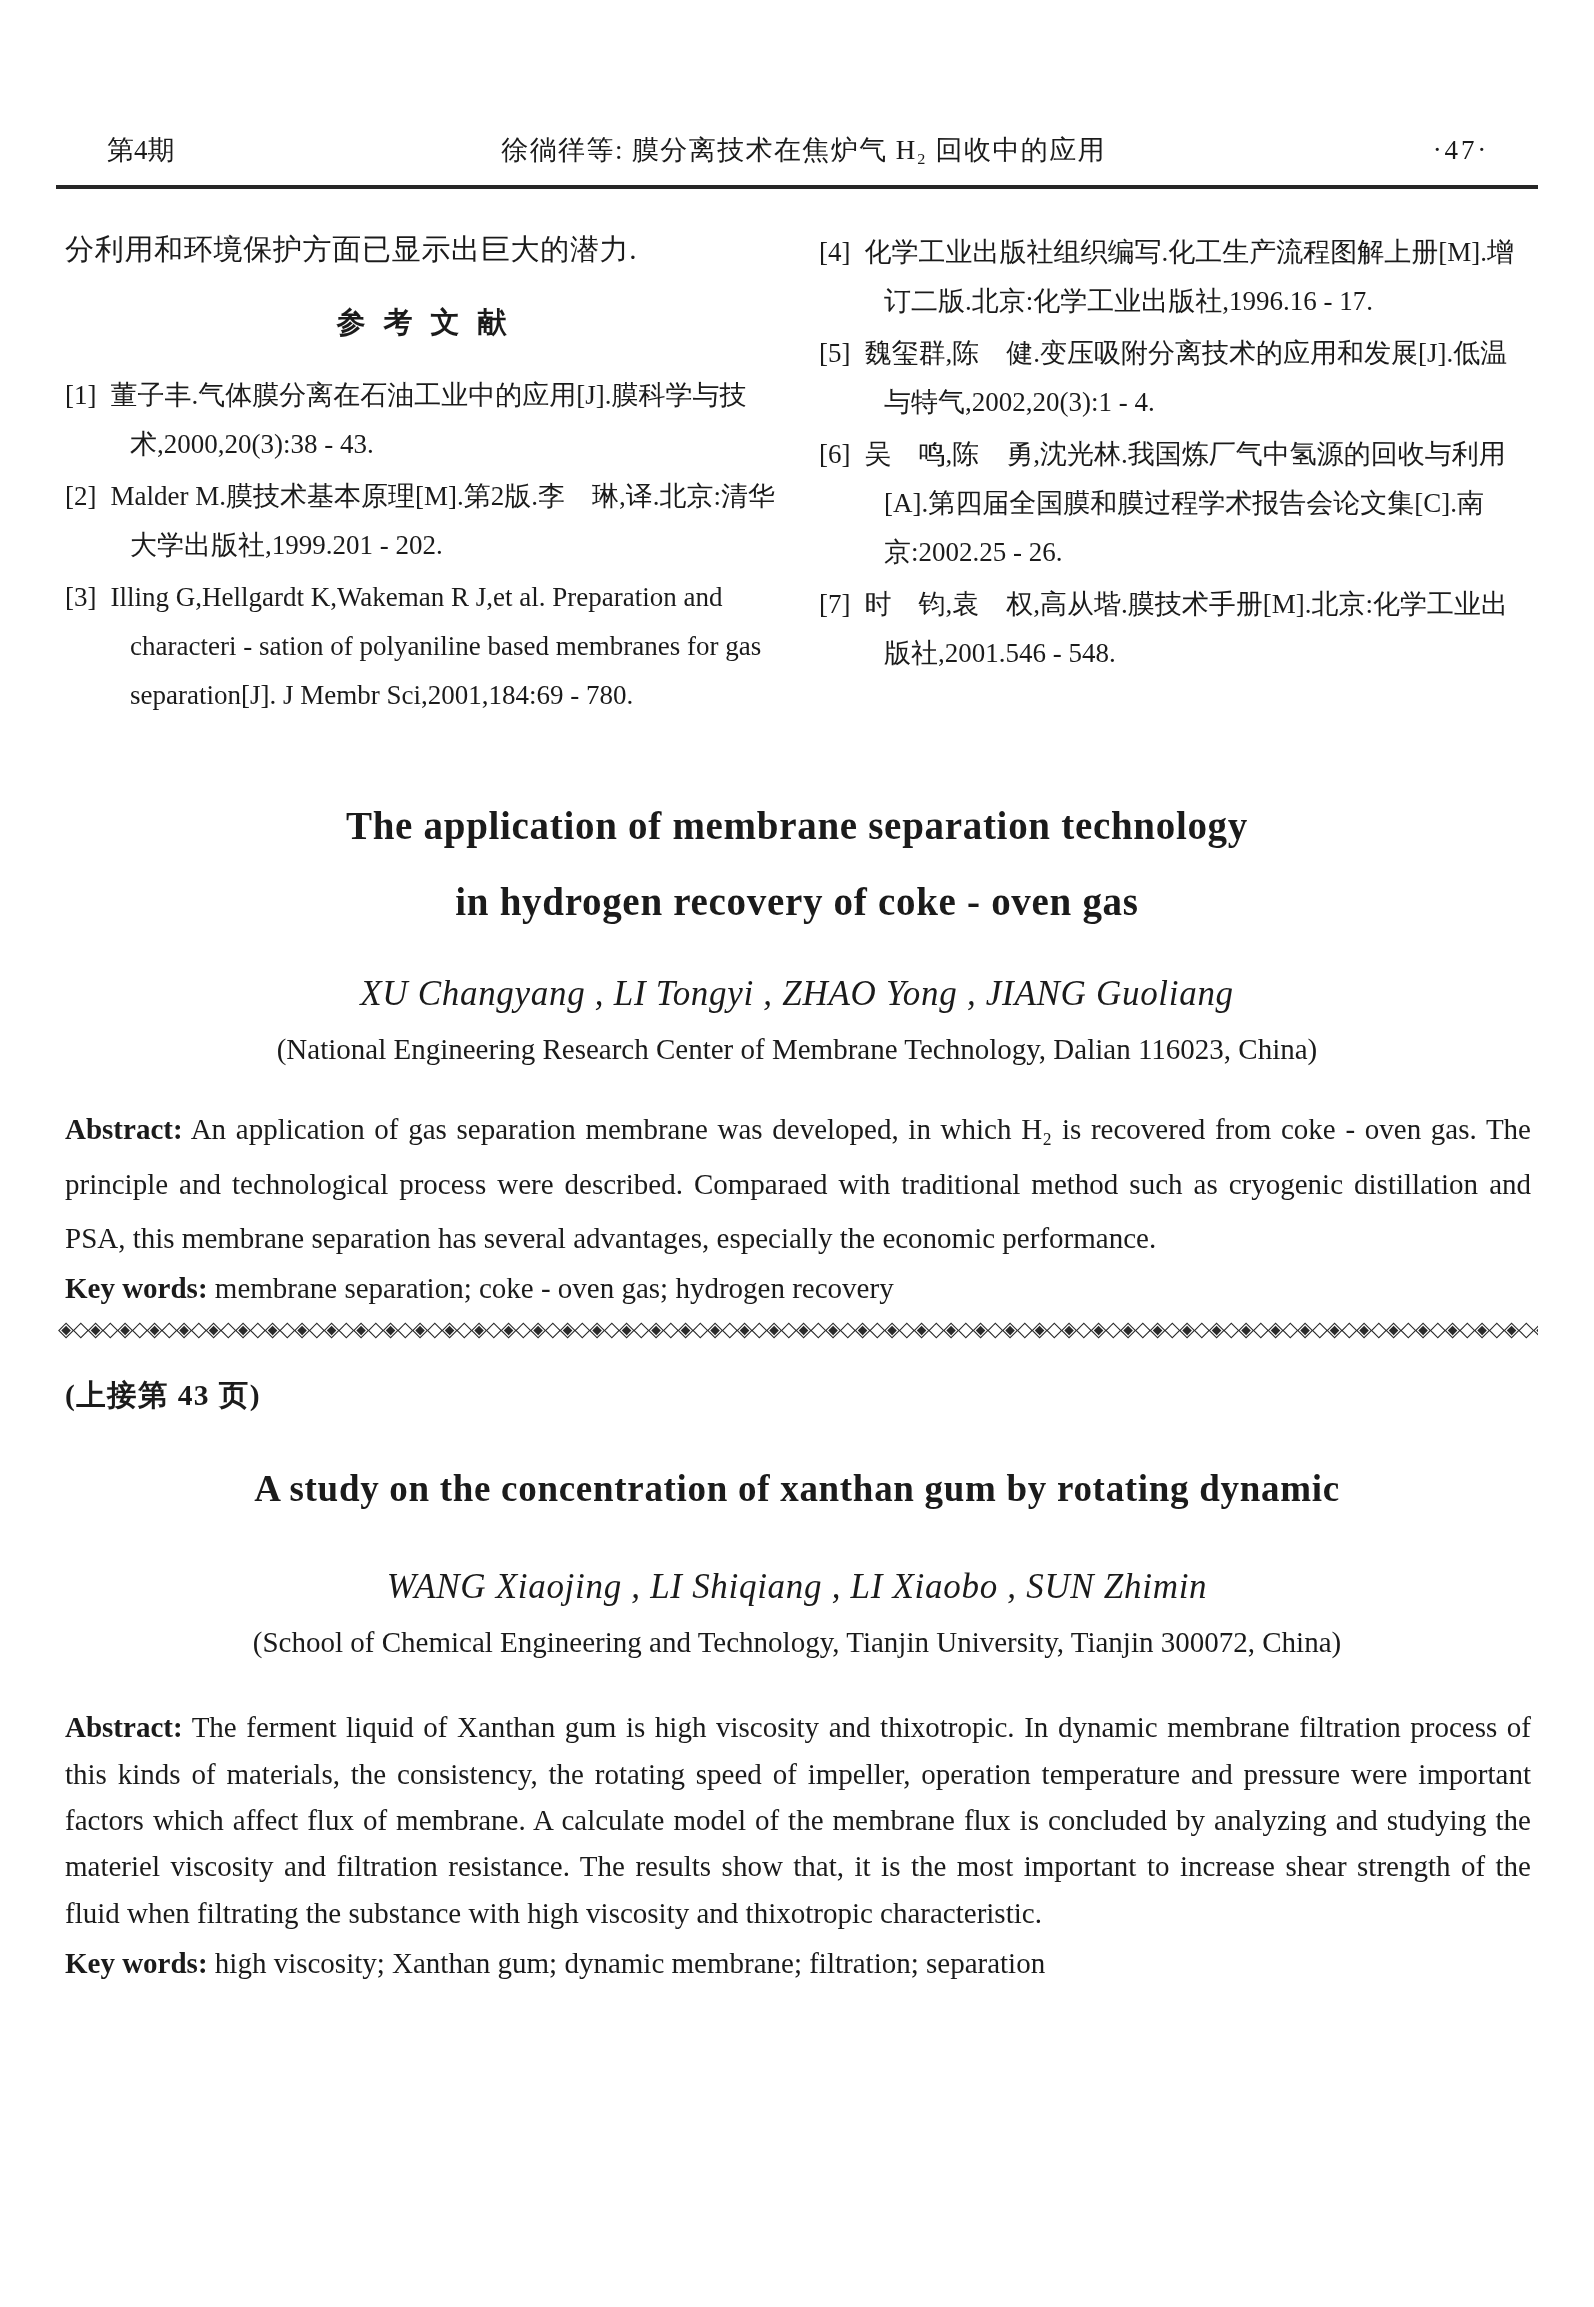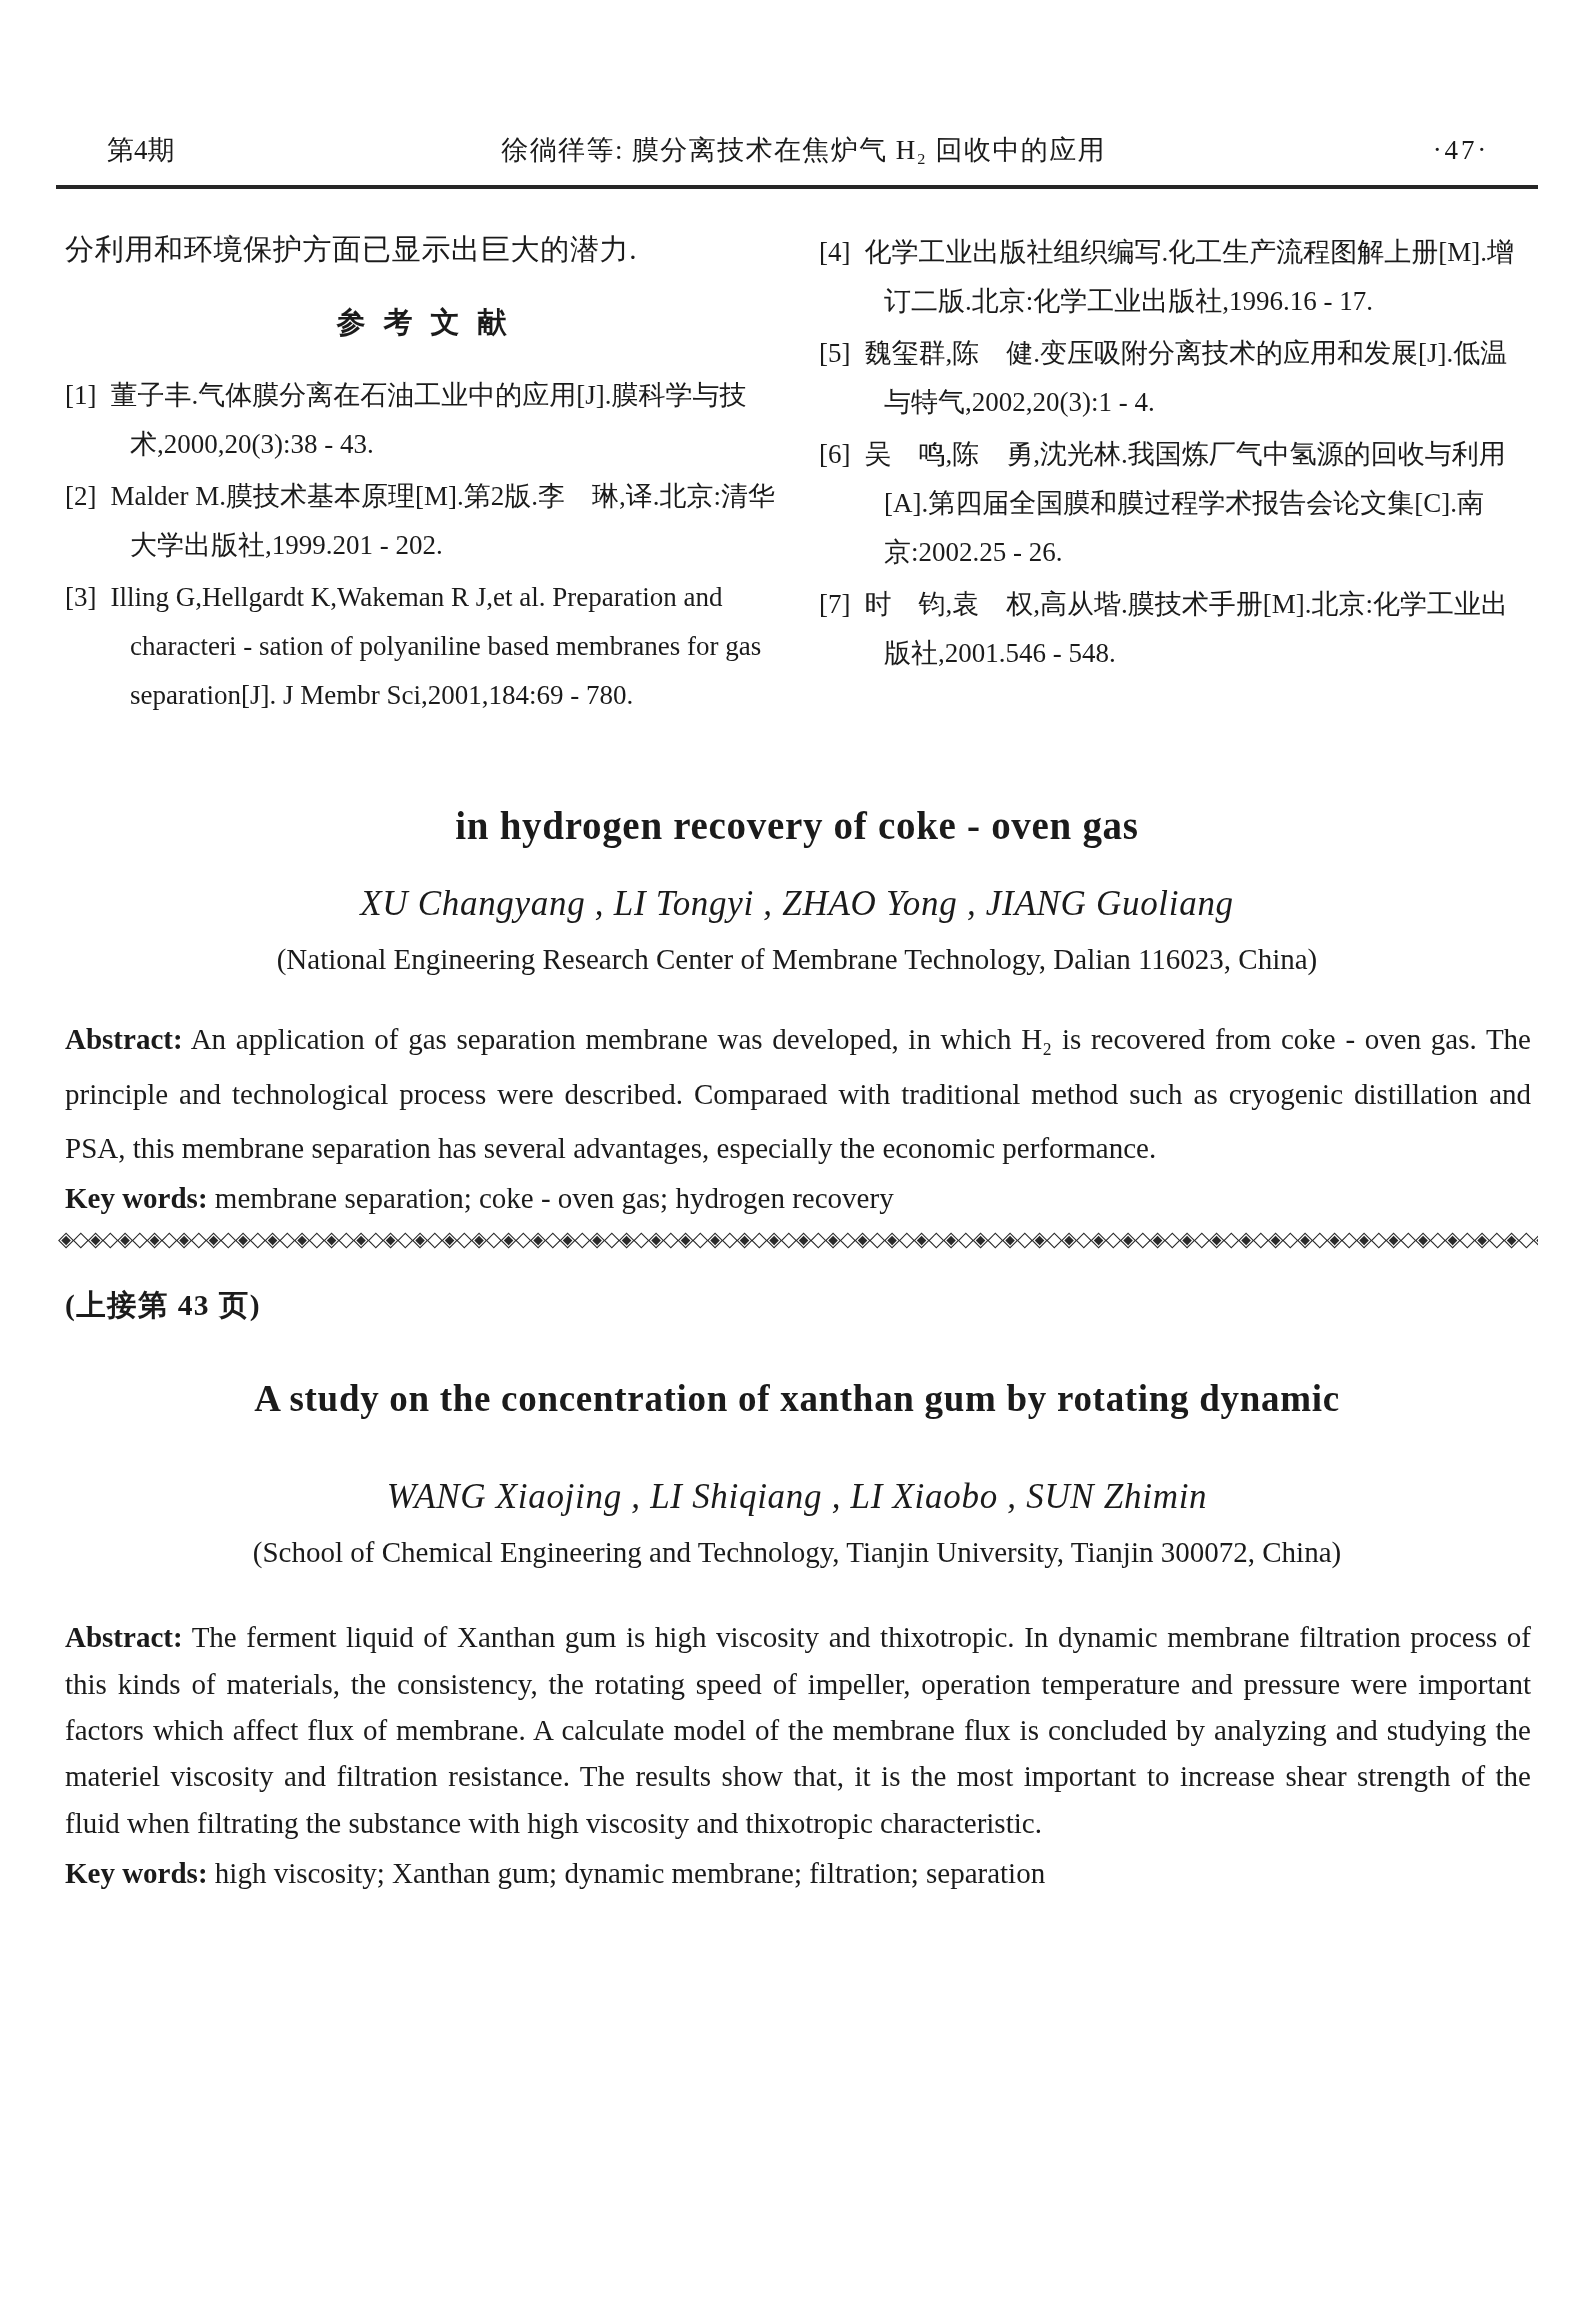--- a/index.html
+++ b/index.html
@@ -56,21 +56,21 @@
   
   .title-block { text-align: center; font-weight: bold; }
   .title1 { margin-top: 65px; font-size: 39px; line-height: 1.95; letter-spacing: 0.7px; }
   .title2 { margin-top: 36px; font-size: 37px; line-height: 2.0; letter-spacing: 0.7px; }
   .authors {
     text-align: center;
     font-style: italic;
     font-size: 35px;
     letter-spacing: 0.7px;
   }
-  .authors1 { margin-top: 20px; }
+  .authors1 { margin-top: 34px; }
   .authors2 { margin-top: 41px; }
   .affiliation { text-align: center; font-size: 29px; margin-top: 19.6px; }
 
   .abstract {
     margin: 36px 63px 0 65px;
     font-size: 29px;
     text-align: justify;
   }
   .abstract1 { line-height: 1.88; }
   .abstract2 { margin-top: 45px; line-height: 1.6; }
@@ -141,20 +141,21 @@
       <div class="ref">
         <span class="ref-label">[6]</span><span>吴　鸣,陈　勇,沈光林.我国炼厂气中氢源的回收与利用[A].第四届全国膜和膜过程学术报告会论文集[C].南京:2002.25 - 26.</span>
       </div>
       <div class="ref">
         <span class="ref-label">[7]</span><span>时　钧,袁　权,高从堦.膜技术手册[M].北京:化学工业出版社,2001.546 - 548.</span>
       </div>
     </div>
   </div>
 
   <div class="title-block title1">
+    <div>The application of membrane separation technology</div>
     <div>in hydrogen recovery of coke - oven gas</div>
   </div>
   <div class="authors authors1">XU Changyang , LI Tongyi , ZHAO Yong , JIANG Guoliang</div>
   <div class="affiliation">(National Engineering Research Center of Membrane Technology, Dalian 116023, China)</div>
 
   <div class="abstract abstract1">
     <span class="b">Abstract:</span>
     <span>An application of gas separation membrane was developed, in which H₂ is recovered from coke - oven gas. The principle and technological process were described. Comparaed with traditional method such as cryogenic distillation and PSA, this membrane separation has several advantages, especially the economic performance.</span>
   </div>
   <div class="kw">

